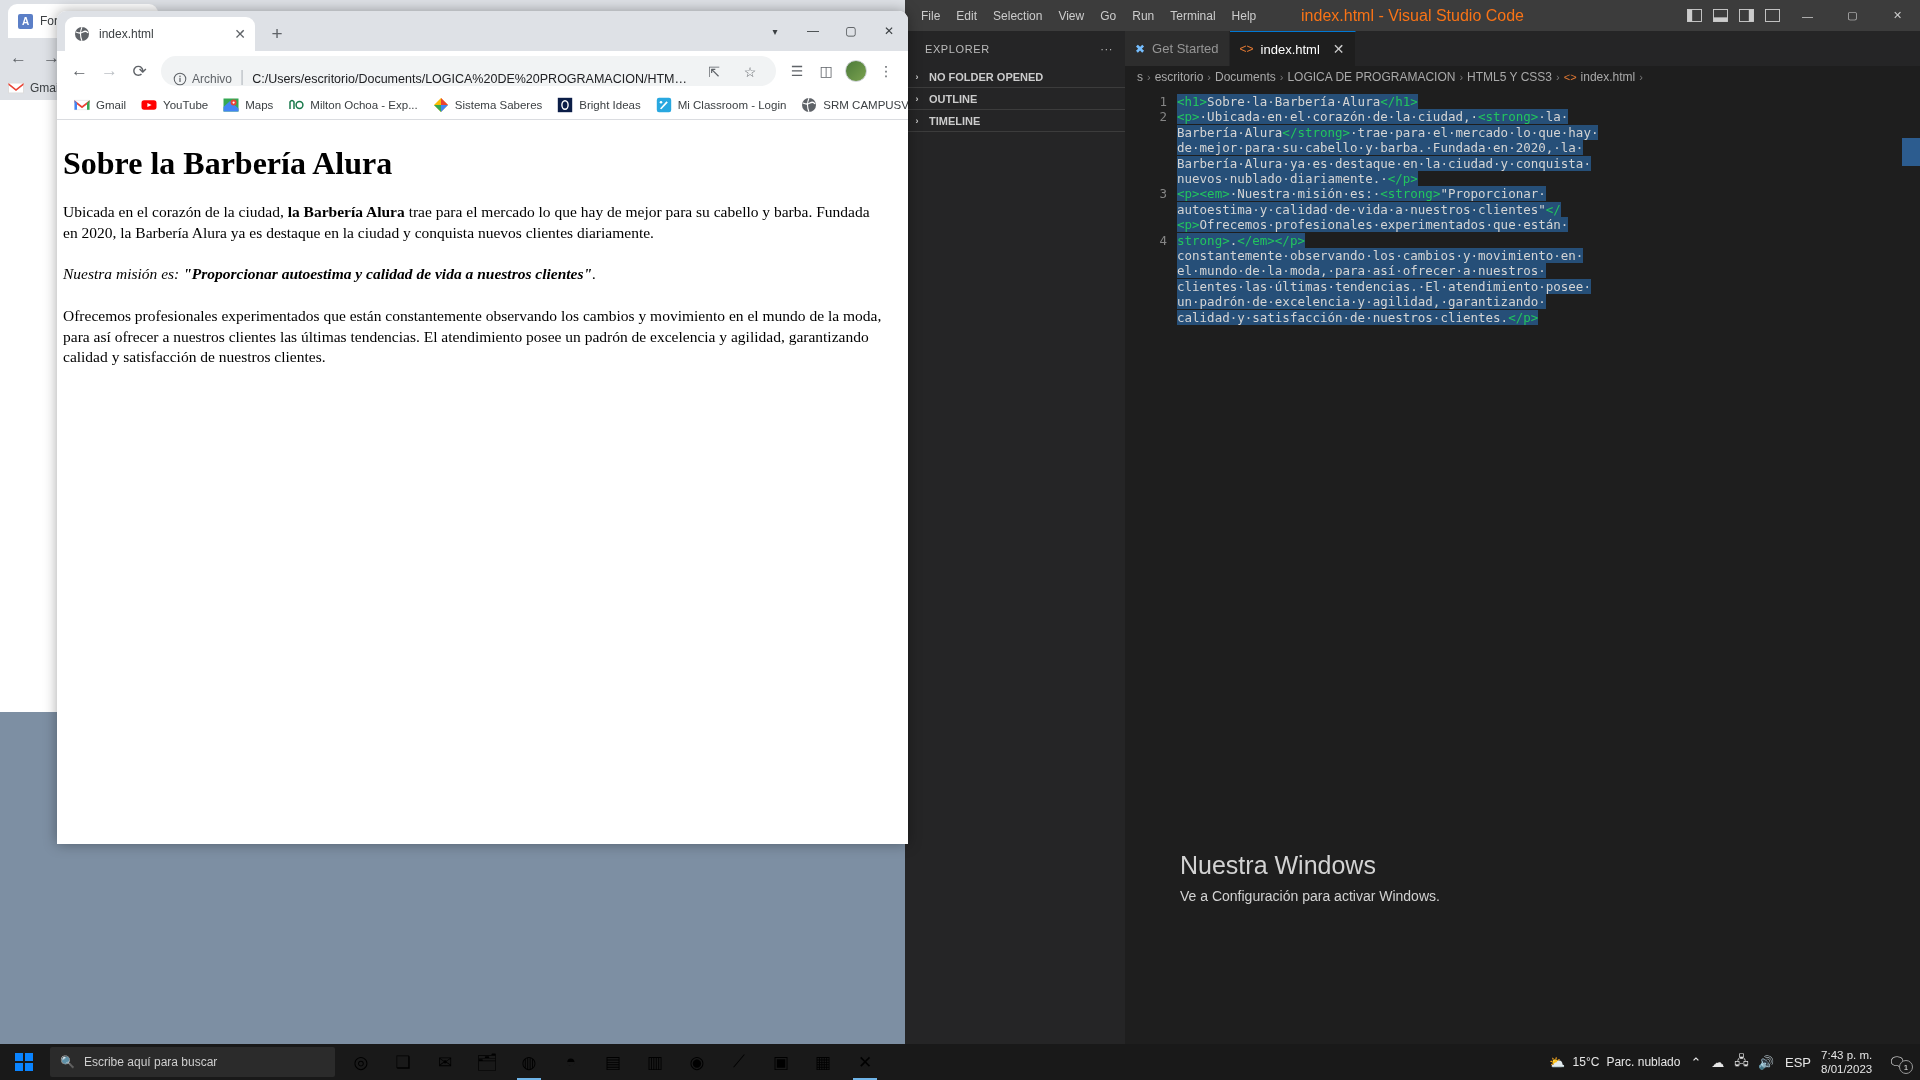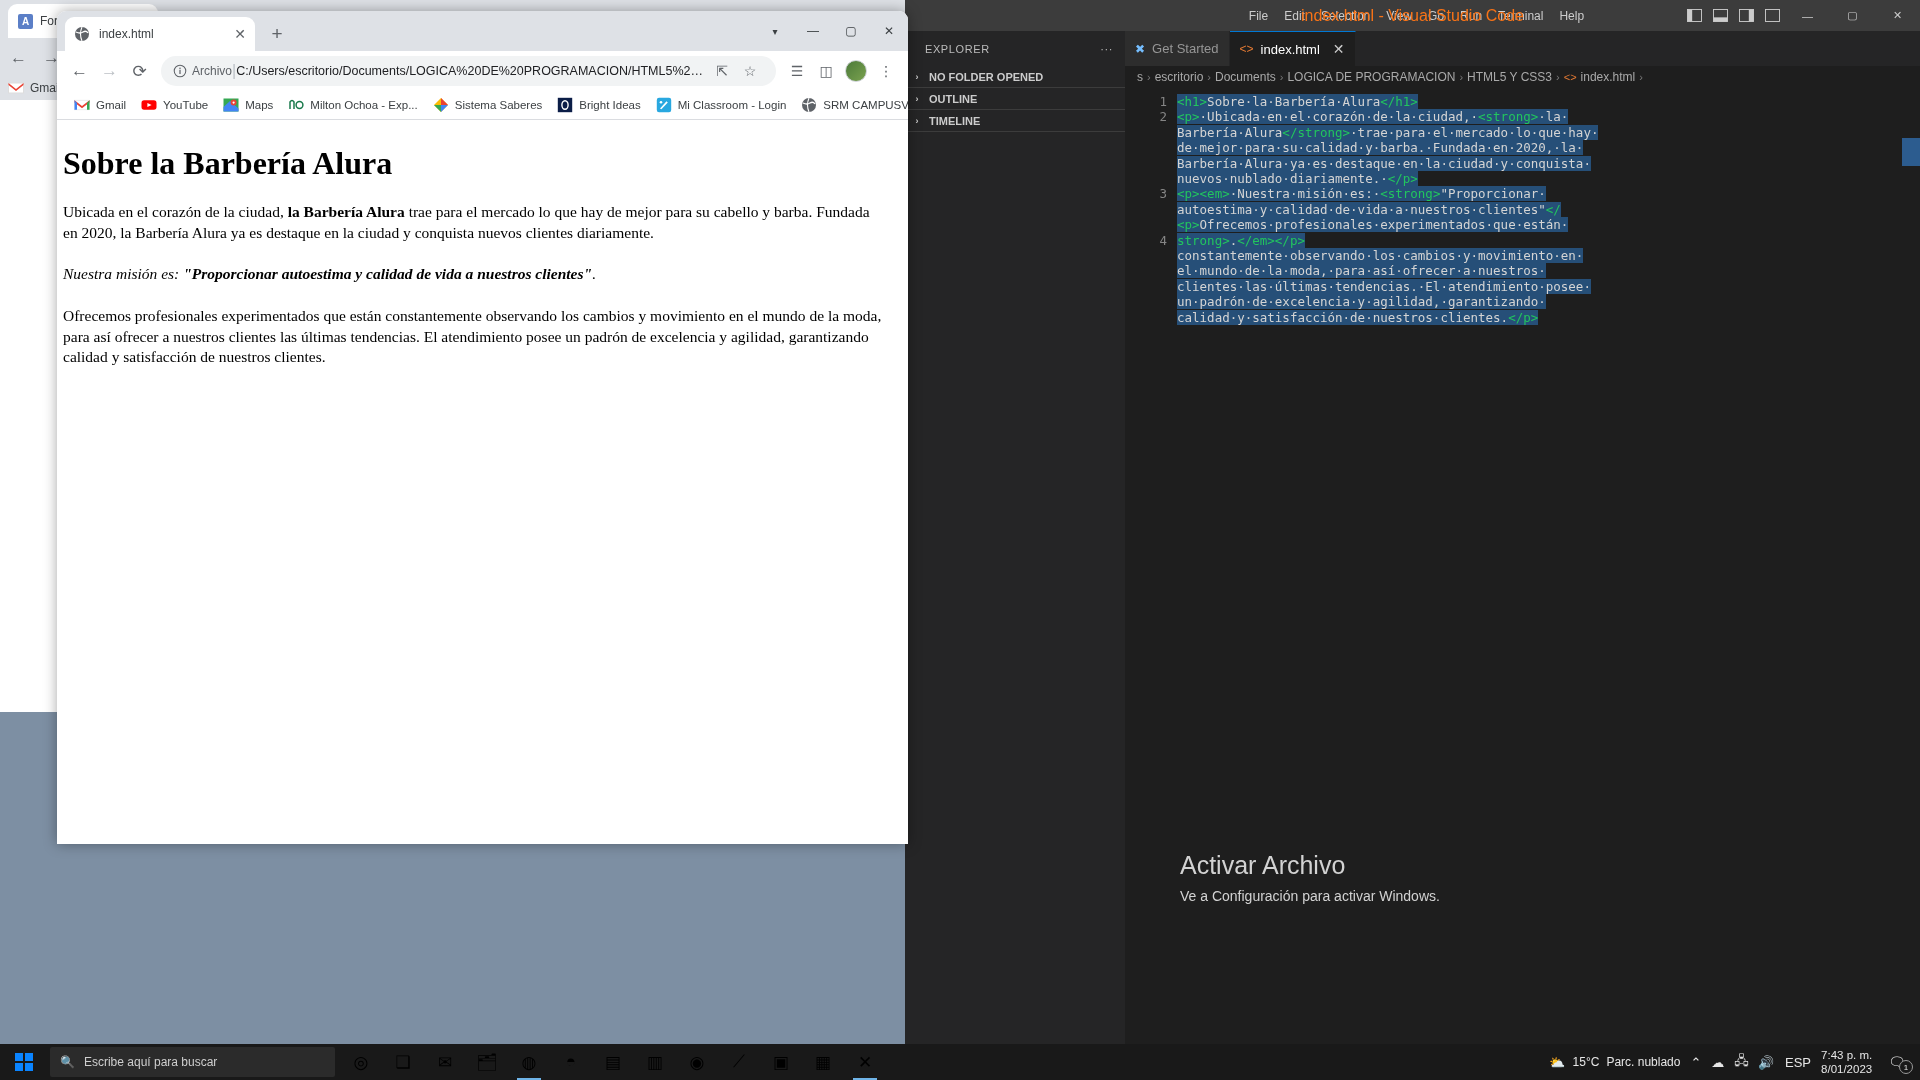--- a/index.html
+++ b/index.html
@@ -54,21 +54,21 @@
     font-size: 12px; color: #3c4043;
   }
 
   
   .vscode {
     position: absolute; left: 905px; top: 0; width: 1015px; height: 1044px;
     background: #1e1e1e; color: #ccc;
   }
   .vs-titlebar {
     position: relative; height: 31px; background: #3c3c3c;
-    display: flex; align-items: center; font-size: 12px; color: #cccccc; justify-content: center;
+    display: flex; align-items: center; font-size: 12px; color: #cccccc;
   }
   .vs-menu { display: flex; align-items: center; gap: 0; padding-left: 8px; }
   .vs-menu-item { padding: 0 8px; height: 31px; display: flex; align-items: center; white-space: nowrap; }
   .vs-title-center {
     position: absolute; left: 0; right: 0; text-align: center;
     font-size: 16px; color: #f97316; pointer-events: none;
   }
   .vs-titlebar-right {
     position: absolute; right: 0; top: 0; height: 31px;
     display: flex; align-items: center;
@@ -181,21 +181,21 @@
     height: 40px; background: #ffffff; display: flex; align-items: center;
     gap: 1px; padding: 0 8px;
   }
   .ch-navbtn {
     width: 29px; height: 29px; display: flex; align-items: center; justify-content: center;
     color: #5f6368; font-size: 17px; border-radius: 50%; flex: none;
   }
   .ch-navbtn.dim { color: #bdc1c6; }
   .ch-omnibox {
     flex: 1; height: 30px; background: #f1f3f4; border-radius: 16px;
-    display: flex; align-items: center; padding: 0 12px; 
+    display: flex; align-items: flex-end; padding: 0 12px; gap: 8px;
     margin: 0 6px; min-width: 0;
   }
   .omni-info { font-size: 12px; color: #5f6368; display:flex; align-items:center; gap:5px; flex:none; }
   .omni-sep { color: #bdc1c6; }
   .omni-url {
     flex: 1; font-size: 12.5px; color: #202124;
     white-space: nowrap; overflow: hidden; text-overflow: ellipsis;
   }
   .ch-tb-ico {
     width: 28px; height: 28px; display: flex; align-items: center; justify-content: center;
@@ -405,38 +405,38 @@
               <div></div>
               <div></div>
               <div></div>
               <div></div>
               <div></div>
             </div>
           <div class="codearea" id="codearea">
               <div class="cl"><span class="tg">&lt;h1&gt;</span><span class="tx">Sobre·la·Barbería·Alura</span><span class="tg">&lt;/h1&gt;</span></div>
               <div class="cl"><span class="tg">&lt;p&gt;</span><span class="tx">·Ubicada·en·el·corazón·de·la·ciudad,·</span><span class="tg">&lt;strong&gt;</span><span class="tx">·la·</span></div>
               <div class="cl"><span class="tx">Barbería·Alura</span><span class="tg">&lt;/strong&gt;</span><span class="tx">·trae·para·el·mercado·lo·que·hay·</span></div>
-              <div class="cl"><span class="tx">de·mejor·para·su·calidad·y·barba.·Fundada·en·2020,·la·</span></div>
+              <div class="cl"><span class="tx">de·mejor·para·su·cabello·y·barba.·Fundada·en·2020,·la·</span></div>
               <div class="cl"><span class="tx">Barbería·Alura·ya·es·destaque·en·la·ciudad·y·conquista·</span></div>
               <div class="cl"><span class="tx">nuevos·nublado·diariamente.·</span><span class="tg">&lt;/p&gt;</span></div>
               <div class="cl"><span class="tg">&lt;p&gt;&lt;em&gt;</span><span class="tx">·Nuestra·misión·es:·</span><span class="tg">&lt;strong&gt;</span><span class="tx">"Proporcionar·</span></div>
               <div class="cl"><span class="tx">autoestima·y·calidad·de·vida·a·nuestros·clientes"</span><span class="tg">&lt;/</span></div>
               <div class="cl"><span class="tg">&lt;p&gt;</span><span class="tx">Ofrecemos·profesionales·experimentados·que·están·</span></div>
               <div class="cl"><span class="tg">strong&gt;</span><span class="tx">.</span><span class="tg">&lt;/em&gt;&lt;/p&gt;</span></div>
               <div class="cl"><span class="tx">constantemente·observando·los·cambios·y·movimiento·en·</span></div>
               <div class="cl"><span class="tx">el·mundo·de·la·moda,·para·así·ofrecer·a·nuestros·</span></div>
               <div class="cl"><span class="tx">clientes·las·últimas·tendencias.·El·atendimiento·posee·</span></div>
               <div class="cl"><span class="tx">un·padrón·de·excelencia·y·agilidad,·garantizando·</span></div>
               <div class="cl"><span class="tx">calidad·y·satisfacción·de·nuestros·clientes.</span><span class="tg">&lt;/p&gt;</span></div>
             </div>
           <div class="minimap"></div>
         </div>
 
         <div class="vs-watermark">
-          <div class="wm-1">Activar Archivo</div>
+          <div class="wm-1">Nuestra Windows</div>
           <div class="wm-2">Ve a Configuración para activar Windows.</div>
         </div>
       </div>
     </div>
   </div>
 
   <div class="chrome">
 
     <div class="ch-tabstrip">
       <div class="ch-tab">

